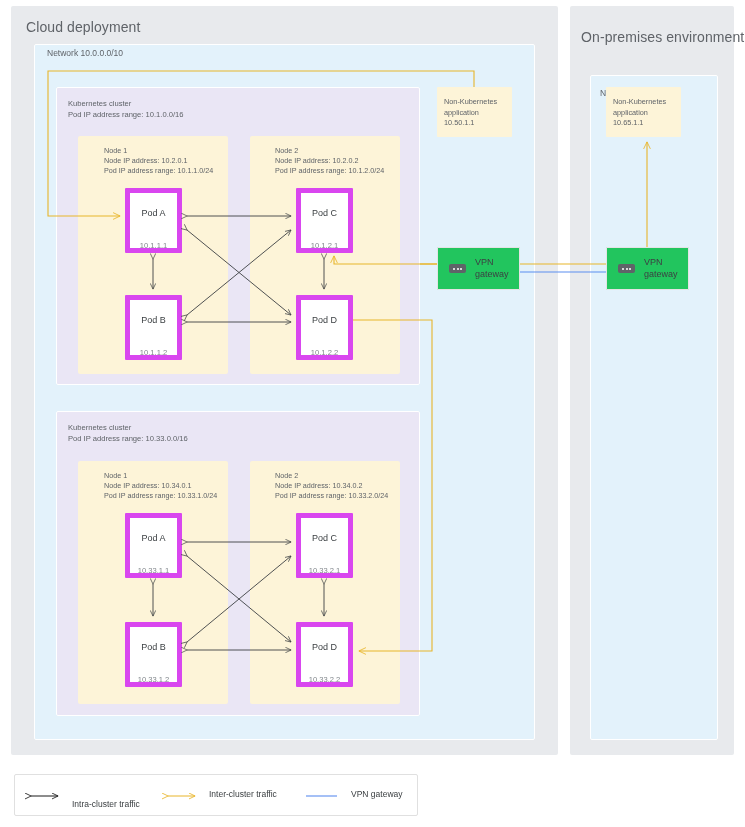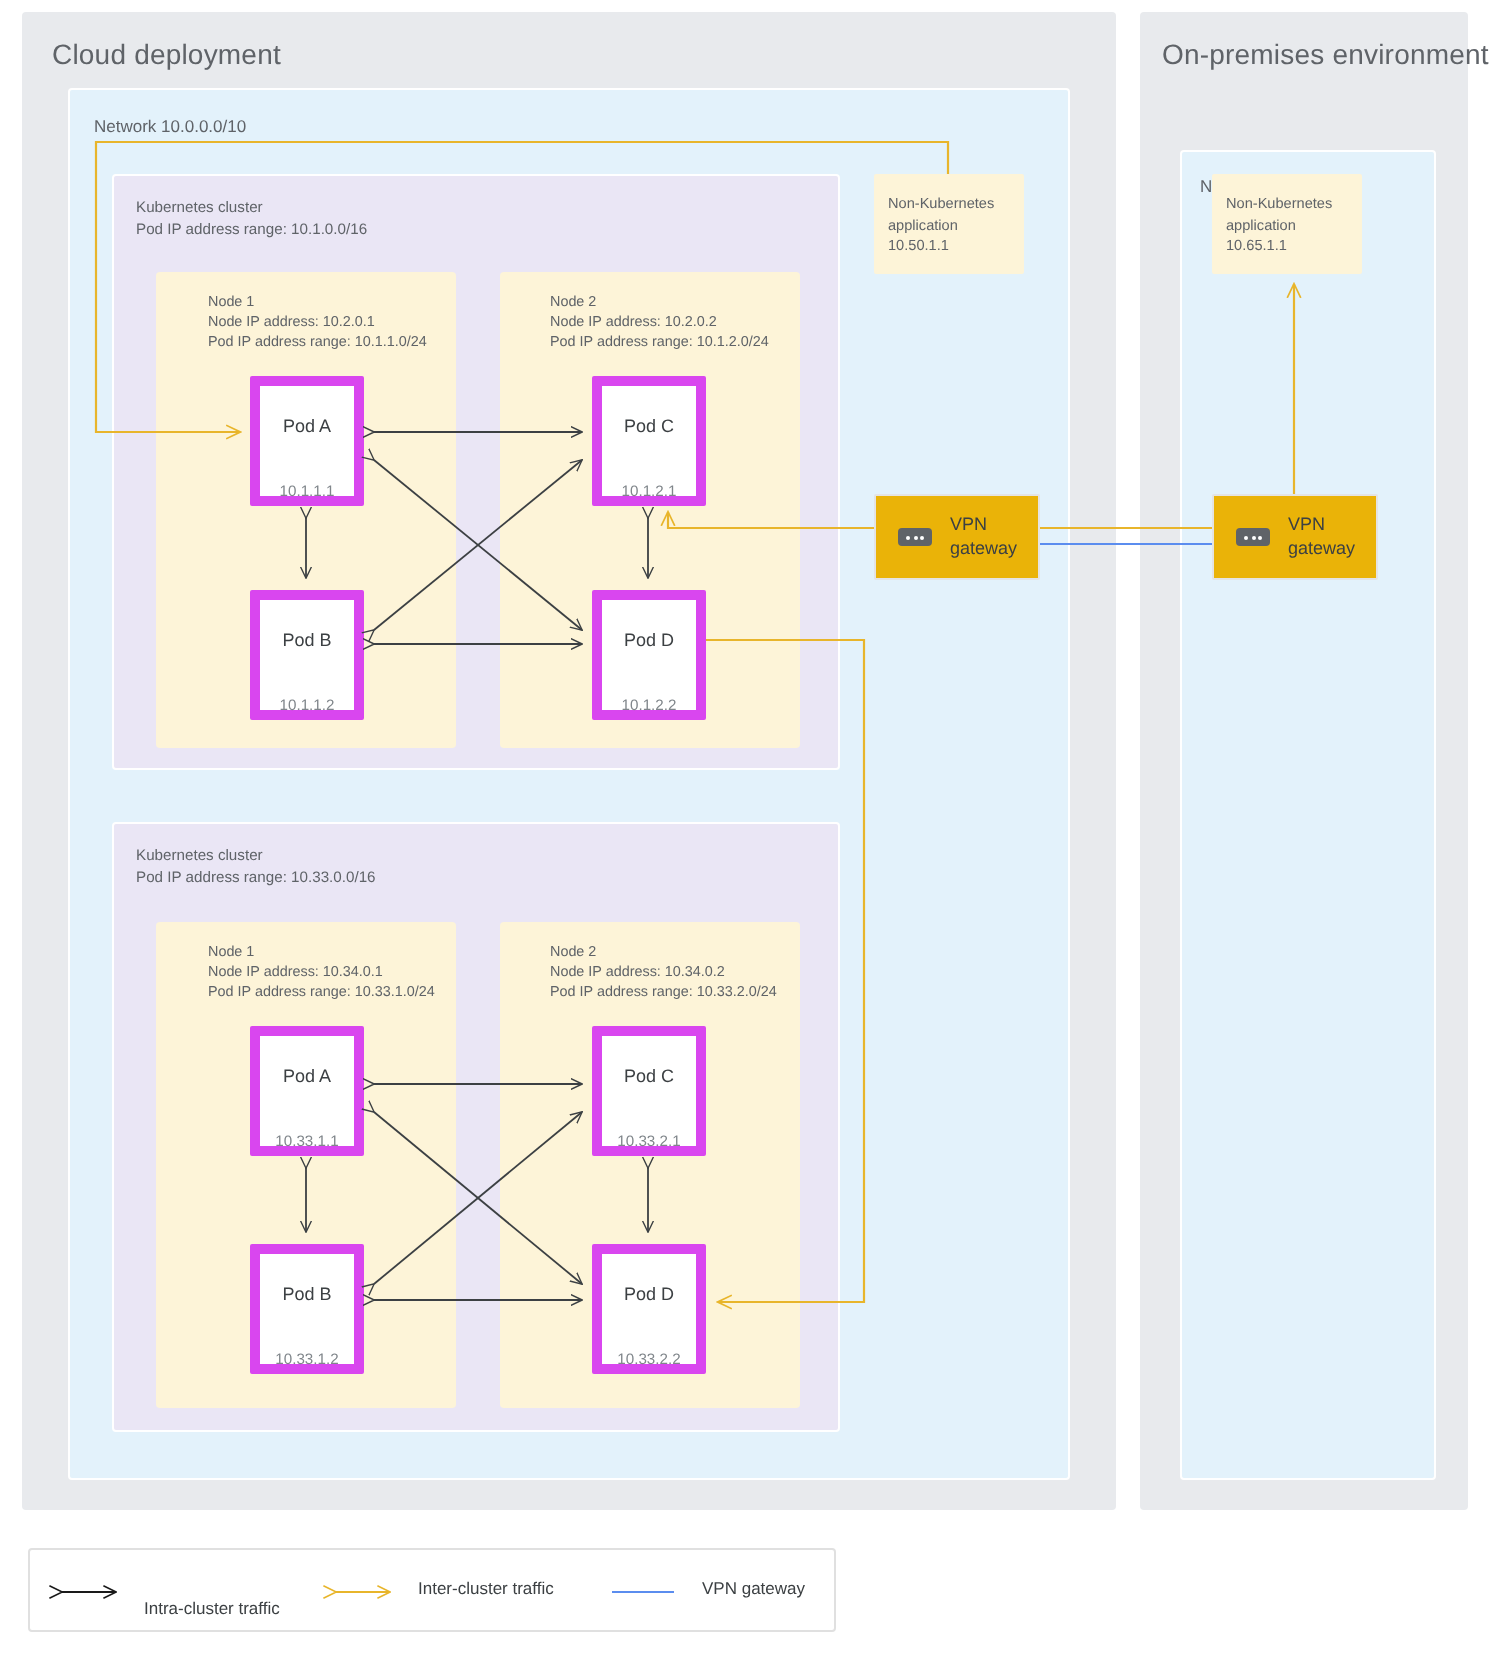--- a/index.html
+++ b/index.html
@@ -115,21 +115,21 @@
   .appbox-text {
     position: absolute;
     font-size: 7.3px;
     line-height: 10.5px;
     color: #5f6368;
     white-space: pre-line;
   }
 
   
   .vpn {
-    background: #eab308;
+    background: #22c55e;
     border: 1px solid #e4e4e4;
     border-radius: 1px;
     display: flex;
     align-items: center;
   }
   .vpn-icon {
     width: 17px;
     height: 9px;
     background: #5f6368;
     border-radius: 2px;
@@ -184,21 +184,21 @@
 </style>
 </head>
 <body>
 
 <div class="canvas">
 
   <div class="abs env" style="left:11px; top:6px; width:547px; height:749px;"></div>
   <div class="env-label" style="left:26px; top:19px;">Cloud deployment</div>
 
   <div class="abs network" style="left:34px; top:44px; width:501px; height:696px;"></div>
-  <div class="network-label" style="left:47px; top:58px;">Network 10.0.0.0/10</div>
+  <div class="network-label" style="left:47px; top:48px;">Network 10.0.0.0/10</div>
 
   <div class="abs cluster" style="left:56px; top:87px; width:364px; height:298px;"></div>
   <div class="cluster-label" style="left:68px; top:99px;">Kubernetes cluster
 Pod IP address range: 10.1.0.0/16</div>
 
   <div class="abs node" style="left:78px; top:136px; width:150px; height:238px;"></div>
   <div class="node-label" style="left:88px; top:146px;">Node 1
 Node IP address: 10.2.0.1
 Pod IP address range: 10.1.1.0/24</div>
   <div class="abs pod" style="left:125px; top:188px; width:57px; height:65px;">
@@ -270,21 +270,21 @@
     <span class="vpn-icon">
         <i></i>
         <i></i>
         <i></i>
       </span>
     <span class="vpn-label">VPN
 gateway</span>
   </div>
 
   <div class="abs env" style="left:570px; top:6px; width:164px; height:749px;"></div>
-  <div class="env-label" style="left:581px; top:19px;">On-premises environment</div>
+  <div class="env-label" style="left:581px; top:29px;">On-premises environment</div>
 
   <div class="abs network" style="left:590px; top:75px; width:128px; height:665px;"></div>
   <div class="network-label" style="left:600px; top:88px;">Network 10.64.0.0/10</div>
 
   <div class="abs appbox" style="left:606px; top:87px; width:75px; height:50px;"></div>
   <div class="appbox-text" style="left:613px; top:97px;">Non-Kubernetes
 application
 10.65.1.1</div>
 
   <div class="abs vpn" style="left:606px; top:247px; width:83px; height:43px;">

